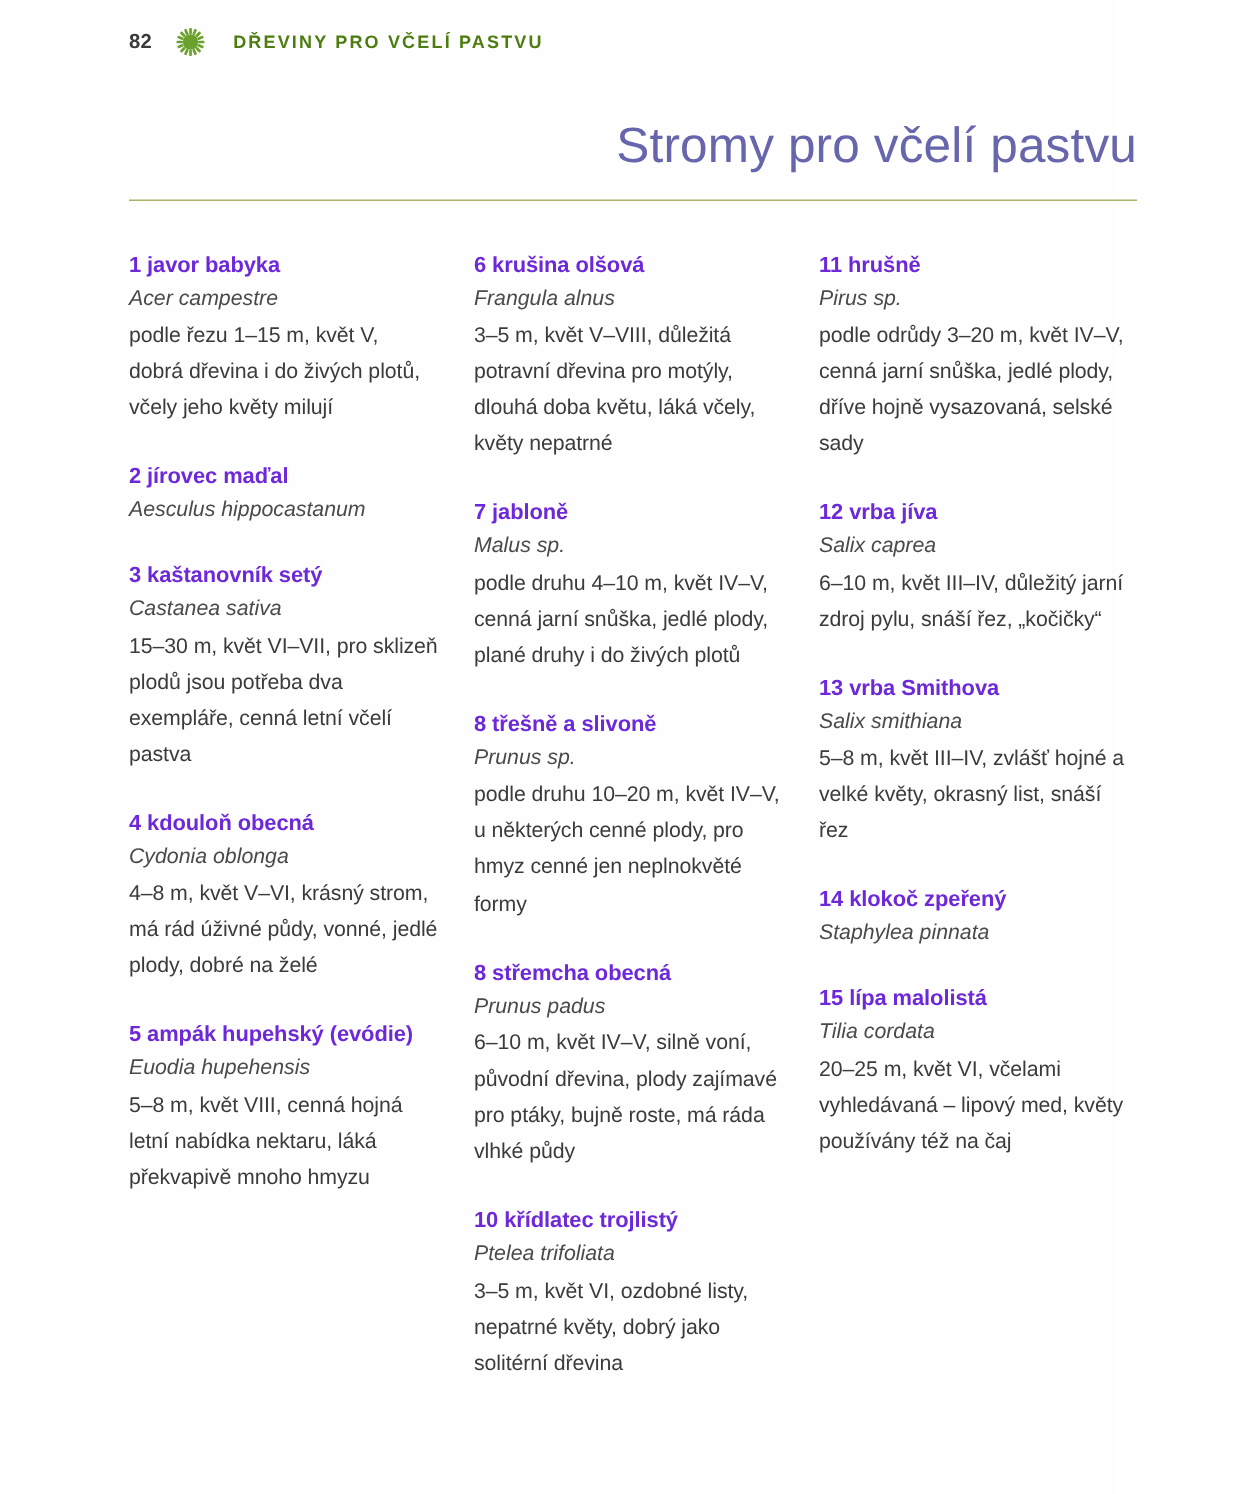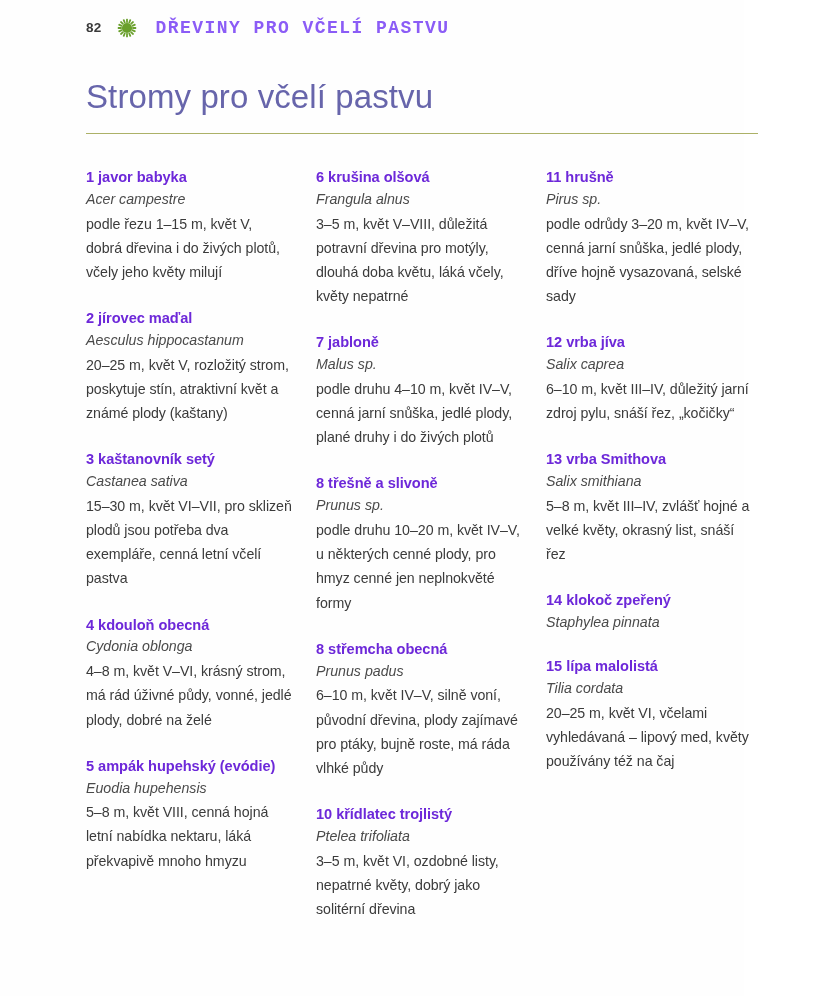--- a/index.html
+++ b/index.html
@@ -44,36 +44,35 @@
   }
   .head-mark {
     width: 20px;
     height: 20px;
     margin-left: 16px;
     margin-right: 18px;
     flex: 0 0 auto;
     display: block;
   }
   .head-title {
-    font-size: 18px;
+    font-size: 12px;
     font-weight: bold;
-    color: #8b5cf6;
+    color: #4d7c0f;
     letter-spacing: 1.45px;
     white-space: nowrap;
     line-height: 1;
-    font-family: Liberation Mono, monospace;
   }
 
   
   .page-title {
     position: absolute;
     top: 78px;
     left: 86px;
     width: 672px;
-    text-align: left;
+    text-align: right;
     font-size: 33px;
     font-weight: normal;
     color: #6765ab;
     letter-spacing: 0.1px;
     line-height: 1.15;
     margin: 0;
   }
 
   .title-rule {
     position: absolute;
@@ -174,21 +173,20 @@
 
     <div class="column">
       <div class="entry">
         <div class="entry-name">1 javor babyka</div>
         <div class="entry-latin">Acer campestre</div>
         <div class="entry-desc">podle řezu 1–15 m, květ V, dobrá dřevina i do živých plotů, včely jeho květy milují</div>
       </div>
       <div class="entry">
         <div class="entry-name">2 jírovec maďal</div>
         <div class="entry-latin">Aesculus hippocastanum</div>
-        <div class="entry-desc">20–25 m, květ V, rozložitý strom, poskytuje stín, atraktivní květ a známé plody (kaštany)</div>
       </div>
       <div class="entry">
         <div class="entry-name">3 kaštanovník setý</div>
         <div class="entry-latin">Castanea sativa</div>
         <div class="entry-desc">15–30 m, květ VI–VII, pro sklizeň plodů jsou potřeba dva exempláře, cenná letní včelí pastva</div>
       </div>
       <div class="entry">
         <div class="entry-name">4 kdouloň obecná</div>
         <div class="entry-latin">Cydonia oblonga</div>
         <div class="entry-desc">4–8 m, květ V–VI, krásný strom, má rád úživné půdy, vonné, jedlé plody, dobré na želé</div>

